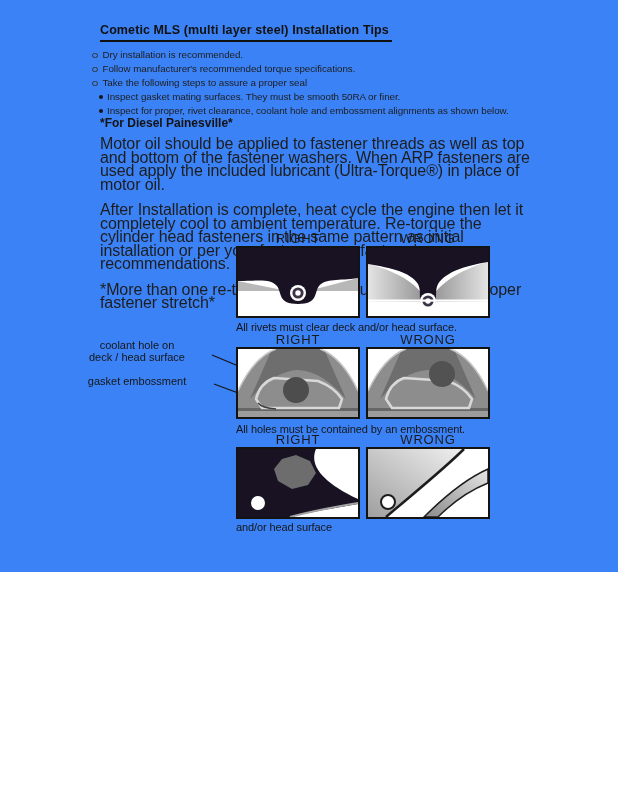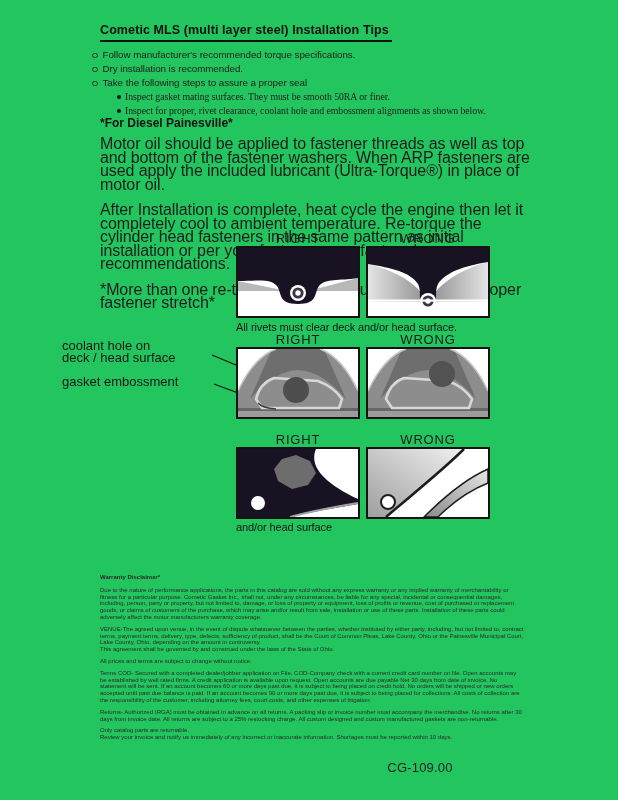--- a/index.html
+++ b/index.html
@@ -1,38 +1,38 @@
 <!DOCTYPE html>
 <html><head>
 <meta charset="utf-8">
 <style>
   html,body{margin:0;padding:0;background:#ffffff;}
-  .page{position:relative;width:618px;height:800px;background:#22c55e;overflow:hidden;
+  .page{position:relative;width:618px;height:572px;background:#3b82f6;overflow:hidden;
         font-family:"Liberation Sans",sans-serif;color:#1d1d1d;}
 
   
   .header{position:absolute;top:20px;left:92px;width:440px;}
   .title{display:inline-block;margin:0 0 6px 8px;font-size:12.5px;font-weight:bold;color:#111;
          border-bottom:2px solid #111;padding:0 3px 3px 0;letter-spacing:.1px;}
   .tip{display:flex;align-items:flex-start;font-size:9.8px;line-height:14px;letter-spacing:-.05px;}
   .ob{width:3.5px;height:3.5px;border:1px solid #333;border-radius:50%;margin:4.5px 5px 0 0;flex:none;}
-  .sub{margin-left:25px;font-family:Liberation Serif, serif;}
+  .sub{margin-left:7px;}
   .fb{width:4px;height:4px;background:#151515;border-radius:50%;margin:5px 4px 0 0;flex:none;}
 
   
   .diesel{position:absolute;top:116px;left:100px;width:432px;}
   .diesel-h{font-size:12px;font-weight:bold;margin:0 0 7px;color:#131313;}
   .diesel-p{font-size:16px;line-height:13.5px;margin:0 0 12px;letter-spacing:-.1px;}
 
   
   .dlabel{position:absolute;width:124px;text-align:center;font-size:13px;letter-spacing:.8px;color:#1a1a1a;}
   .panel{position:absolute;width:124px;height:72px;}
   .panel svg{display:block;width:124px;height:72px;}
   .caption{position:absolute;font-size:11px;line-height:12px;color:#161616;letter-spacing:-.1px;}
-  .ann{position:absolute;width:150px;left:62px;text-align:left;font-size:13px;line-height:11.5px;color:#161616;}
+  .ann{position:absolute;width:150px;left:62px;text-align:center;font-size:11px;line-height:11.5px;color:#161616;}
   .leaders{position:absolute;left:200px;top:339px;pointer-events:none;}
 
   
   .disclaimer{position:absolute;top:574px;left:100px;width:424px;font-size:6px;line-height:6.8px;
               color:#2a2a2a;letter-spacing:0;}
   .disclaimer .dh{font-weight:bold;margin:0 0 6px;}
   .disclaimer p{margin:0 0 5px;}
   .disclaimer .tight{margin:0;}
 
   .pagenum{position:absolute;top:760px;left:330px;width:180px;text-align:center;
@@ -40,25 +40,25 @@
 </style>
 </head>
 <body>
 
 <div class="page">
 
   <div class="header">
     <div class="title">Cometic MLS (multi layer steel) Installation Tips</div>
     <div class="tip">
       <span class="ob"></span>
-      <span>Follow manufacturer's recommended torque specifications.</span>
+      <span>Dry installation is recommended.</span>
     </div>
     <div class="tip">
       <span class="ob"></span>
-      <span>Dry installation is recommended.</span>
+      <span>Follow manufacturer's recommended torque specifications.</span>
     </div>
     <div class="tip">
       <span class="ob"></span>
       <span>Take the following steps to assure a proper seal</span>
     </div>
     <div class="tip sub">
       <span class="fb"></span>
       <span>Inspect gasket mating surfaces.  They must be smooth 50RA or finer.</span>
     </div>
     <div class="tip sub">
@@ -154,20 +154,21 @@
       <path d="M36,2 L88,2 L110,52 Q86,24 62,23 Q38,24 14,52 Z" fill="#6e6e6e"></path>
       <path d="M2,2 L40,2 Q18,10 2,44 Z" fill="#fff"></path>
       <path d="M84,2 L122,2 L122,44 Q106,10 84,2 Z" fill="#fff"></path>
       <path d="M40,2 Q18,10 2,44" stroke="#c6c6c6" stroke-width="1.5" fill="none"></path>
       <path d="M84,2 Q106,10 122,44" stroke="#c6c6c6" stroke-width="1.5" fill="none"></path>
       <path d="M26,61 L20,52 Q24,36 38,31 L82,34 Q98,40 106,52 L103,61 Z" fill="none" stroke="#d8d8d8" stroke-width="2.5" stroke-linejoin="round"></path>
       <circle cx="76" cy="27" r="13" fill="#525252"></circle>
       <rect x="1" y="1" width="122" height="70" fill="none" stroke="#131313" stroke-width="2"></rect>
     </svg>
   </div>
+  <div class="caption" style="top:423px;left:236px;width:300px;">All holes must be contained by an embossment.</div>
 
   <div class="dlabel" style="top:432px;left:236px;">RIGHT</div>
   <div class="dlabel" style="top:432px;left:366px;">WRONG</div>
 
   <div class="panel" style="top:447px;left:236px;">
     <svg viewBox="0 0 124 72">
       <rect x="2" y="2" width="120" height="68" fill="#fff"></rect>
       <path d="M2,2 L80,2 C73,18 86,35 122,52 L122,57 C98,61 76,65 54,70 L2,70 Z" fill="#191223"></path>
       <path d="M122,56 C98,60 76,64 54,70" stroke="#a3a3a3" stroke-width="2" fill="none"></path>
       <polygon points="46,12 60,8 74,14 80,26 72,38 56,42 42,34 38,22" fill="#6d6d6d"></polygon>

